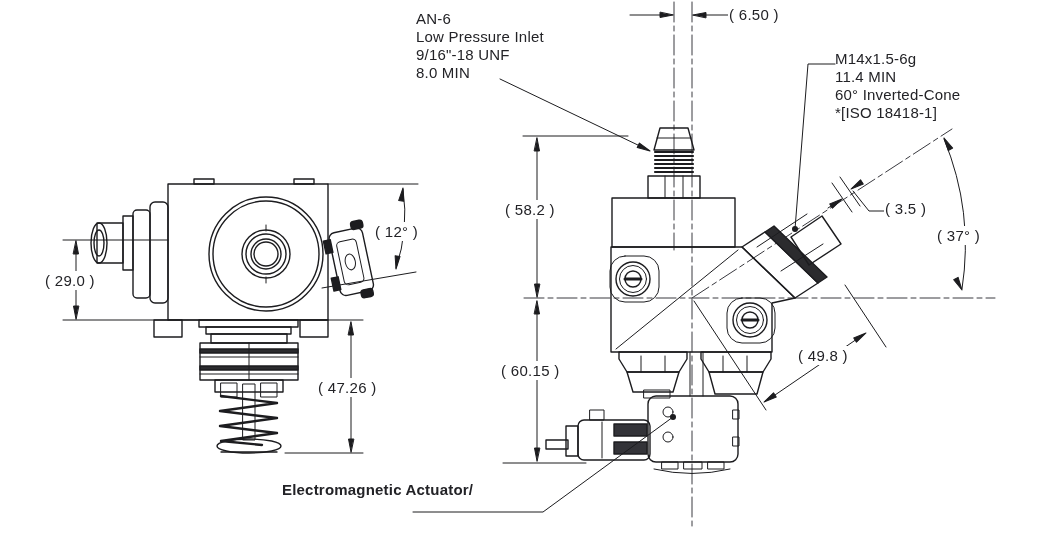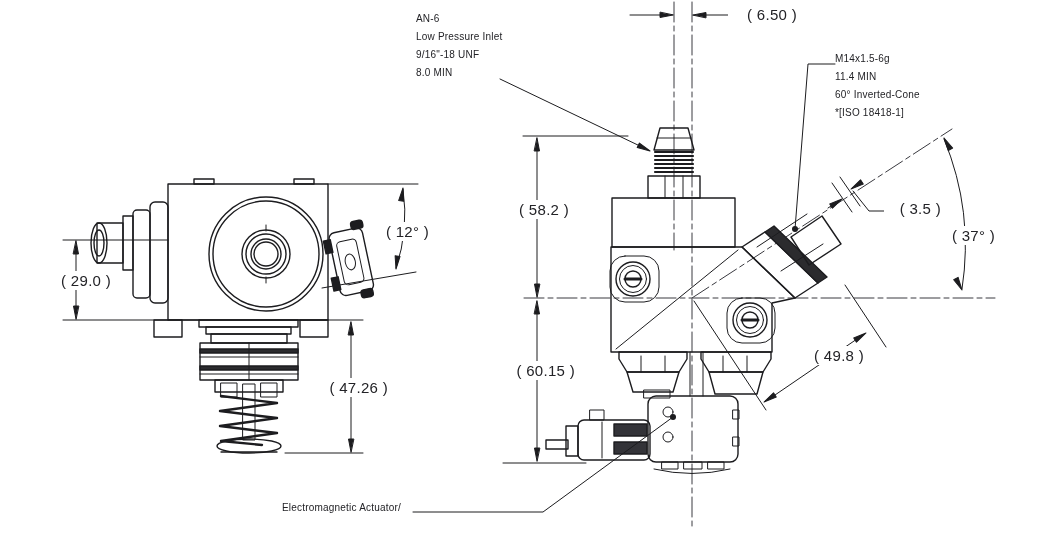--- a/index.html
+++ b/index.html
@@ -2,26 +2,26 @@
 <html><head>
 <meta charset="utf-8">
 <style>
   html,body{margin:0;padding:0;background:#ffffff;}
   .canvas{
     position:relative;width:1062px;height:540px;background:#ffffff;
     font-family:"Liberation Sans", sans-serif;overflow:hidden;
   }
   svg.linework{position:absolute;left:0;top:0;}
   .txt{
-    position:absolute;color:#232327;font-size:10px;line-height:18px;
+    position:absolute;color:#232327;font-size:15px;line-height:18px;
     letter-spacing:.2px;white-space:nowrap;
   }
   .dim{
     position:absolute;color:#232327;font-size:15px;line-height:19px;
-    text-align:right;background:#ffffff;padding:0 1px;white-space:nowrap;
+    text-align:left;background:#ffffff;padding:0 1px;white-space:nowrap;
     letter-spacing:.3px;
   }
 </style>
 </head>
 <body>
 
 <div class="canvas">
 
 <svg class="linework" width="1062" height="540" viewBox="0 0 1062 540" fill="none" stroke="#1c1c1f" stroke-width="1.4" stroke-linecap="round" stroke-linejoin="round">
 
@@ -265,21 +265,21 @@
   <div>8.0 MIN</div>
 </div>
 
 <div class="txt" style="left:835px;top:50px;">
   <div>M14x1.5-6g</div>
   <div>11.4 MIN</div>
   <div>60° Inverted-Cone</div>
   <div>*[ISO 18418-1]</div>
 </div>
 
-<div class="txt" style="left:282px;top:499px;">
+<div class="txt" style="left:282px;top:481px;font-weight:bold;">
   <div>Electromagnetic Actuator/</div>
 </div>
 
 <div class="dim" style="left:728px;top:5px;width:68px;">( 6.50 )</div>
 <div class="dim" style="left:504px;top:200px;width:64px;">( 58.2 )</div>
 <div class="dim" style="left:500px;top:361px;width:74px;">( 60.15 )</div>
 <div class="dim" style="left:44px;top:271px;width:66px;">( 29.0 )</div>
 <div class="dim" style="left:374px;top:222px;width:54px;">( 12° )</div>
 <div class="dim" style="left:317px;top:378px;width:70px;">( 47.26 )</div>
 <div class="dim" style="left:884px;top:199px;width:56px;">( 3.5 )</div>

